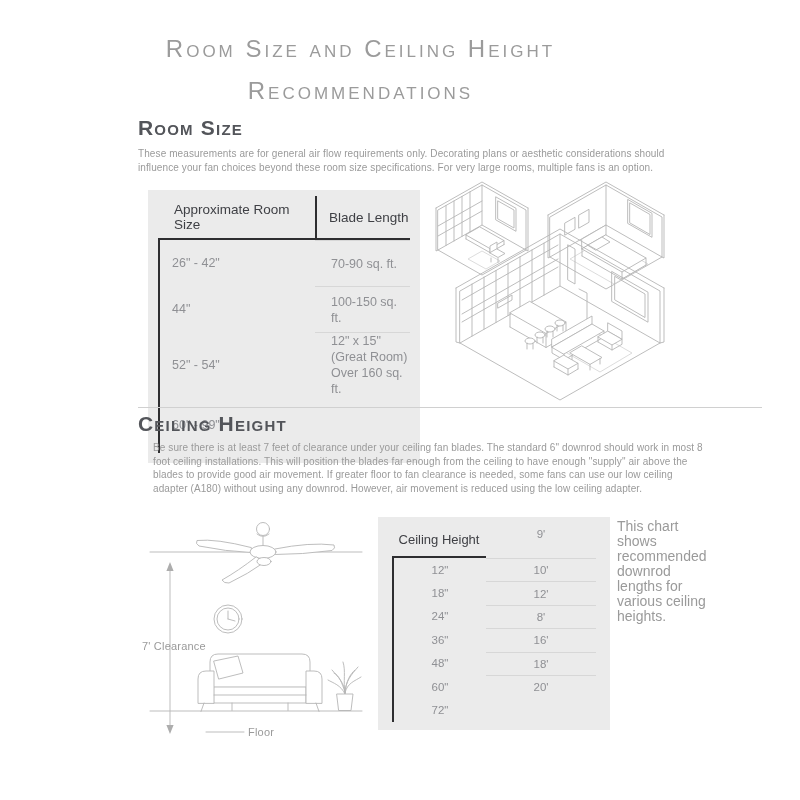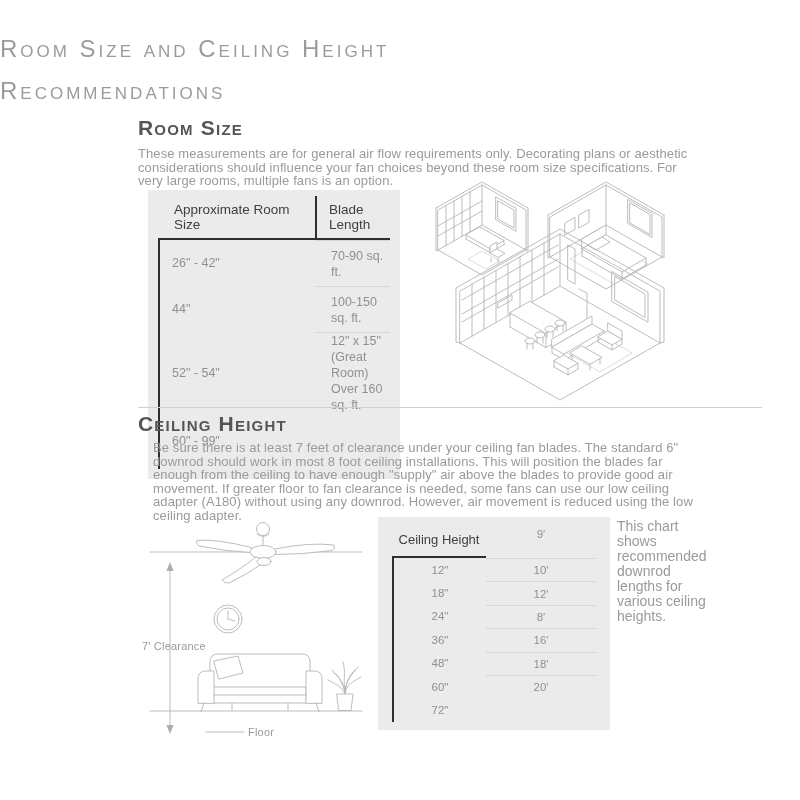--- a/index.html
+++ b/index.html
@@ -5,46 +5,46 @@
   :root{
     --title:#9b9b9b; --heading:#53555a; --body:#9a9a9a;
     --table-bg:#ebebeb; --table-header:#3f4045; --table-cell:#8f9094;
     --rule-dark:#2e2e30; --rule-light:#d7d7d7; --line-art:#b6b6b6; --divider:#d0d0d0;
   }
   *{margin:0;padding:0;box-sizing:border-box;}
   html,body{background:#fff;}
   body{font-family:"Liberation Sans",sans-serif;}
   .page{position:relative;width:800px;height:800px;background:#fff;overflow:hidden;}
 
-  .doc-title{position:absolute;top:28px;left:0;width:721px;
+  .doc-title{position:absolute;top:28px;left:0;width:721px;text-align:center;
     font-variant:small-caps;font-weight:400;font-size:24px;letter-spacing:3px;
     color:var(--title);line-height:42px;}
 
   .section-heading{position:absolute;font-variant:small-caps;font-weight:700;
     font-size:21px;letter-spacing:1.2px;color:var(--heading);}
   #room-heading{left:138px;top:116px;}
   #ceiling-heading{left:138px;top:412px;}
 
-  .intro{position:absolute;font-size:13px;line-height:13.5px;letter-spacing:.1px;
+  .intro{position:absolute;font-size:10px;line-height:13.5px;letter-spacing:.1px;
     color:var(--body);}
   #room-intro{left:138px;top:147px;width:556px;}
   #ceiling-intro{left:153px;top:441px;width:552px;}
 
   .divider{position:absolute;left:138px;top:407px;width:624px;height:1px;
     background:var(--divider);}
 
   
   .data-table{position:absolute;background:var(--table-bg);}
   .data-table .grid{display:grid;}
   .cell{display:flex;align-items:center;color:var(--table-cell);}
   .cell.right{border-left:2px solid var(--rule-dark);}
   .cell.head{color:var(--table-header);border-bottom:2px solid var(--rule-dark);}
   .cell.sep{border-top:1px solid var(--rule-light);}
 
-  #room-table{left:148px;top:190px;width:252px;padding:6px 0 10px;}
+  #room-table{left:148px;top:190px;width:272px;padding:6px 0 10px;}
   #room-table .grid{margin:0 10px;grid-template-columns:157px 1fr;}
   #room-table .cell{font-size:13px;padding-left:16px;}
   #room-table .cell.head{height:44px;font-size:13.5px;}
   #room-table .cell.body{min-height:46px;font-size:12.5px;white-space:pre-line;line-height:16px;}
   #room-table .cell.tall{min-height:56px;}
   #room-table .cell.right{padding-left:12px;}
 
   #ceiling-table{left:378px;top:517px;width:232px;padding:5px 0 8px;}
   #ceiling-table .grid{margin:0 14px;grid-template-columns:94px 1fr;}
   #ceiling-table .cell{justify-content:center;padding:0;}

